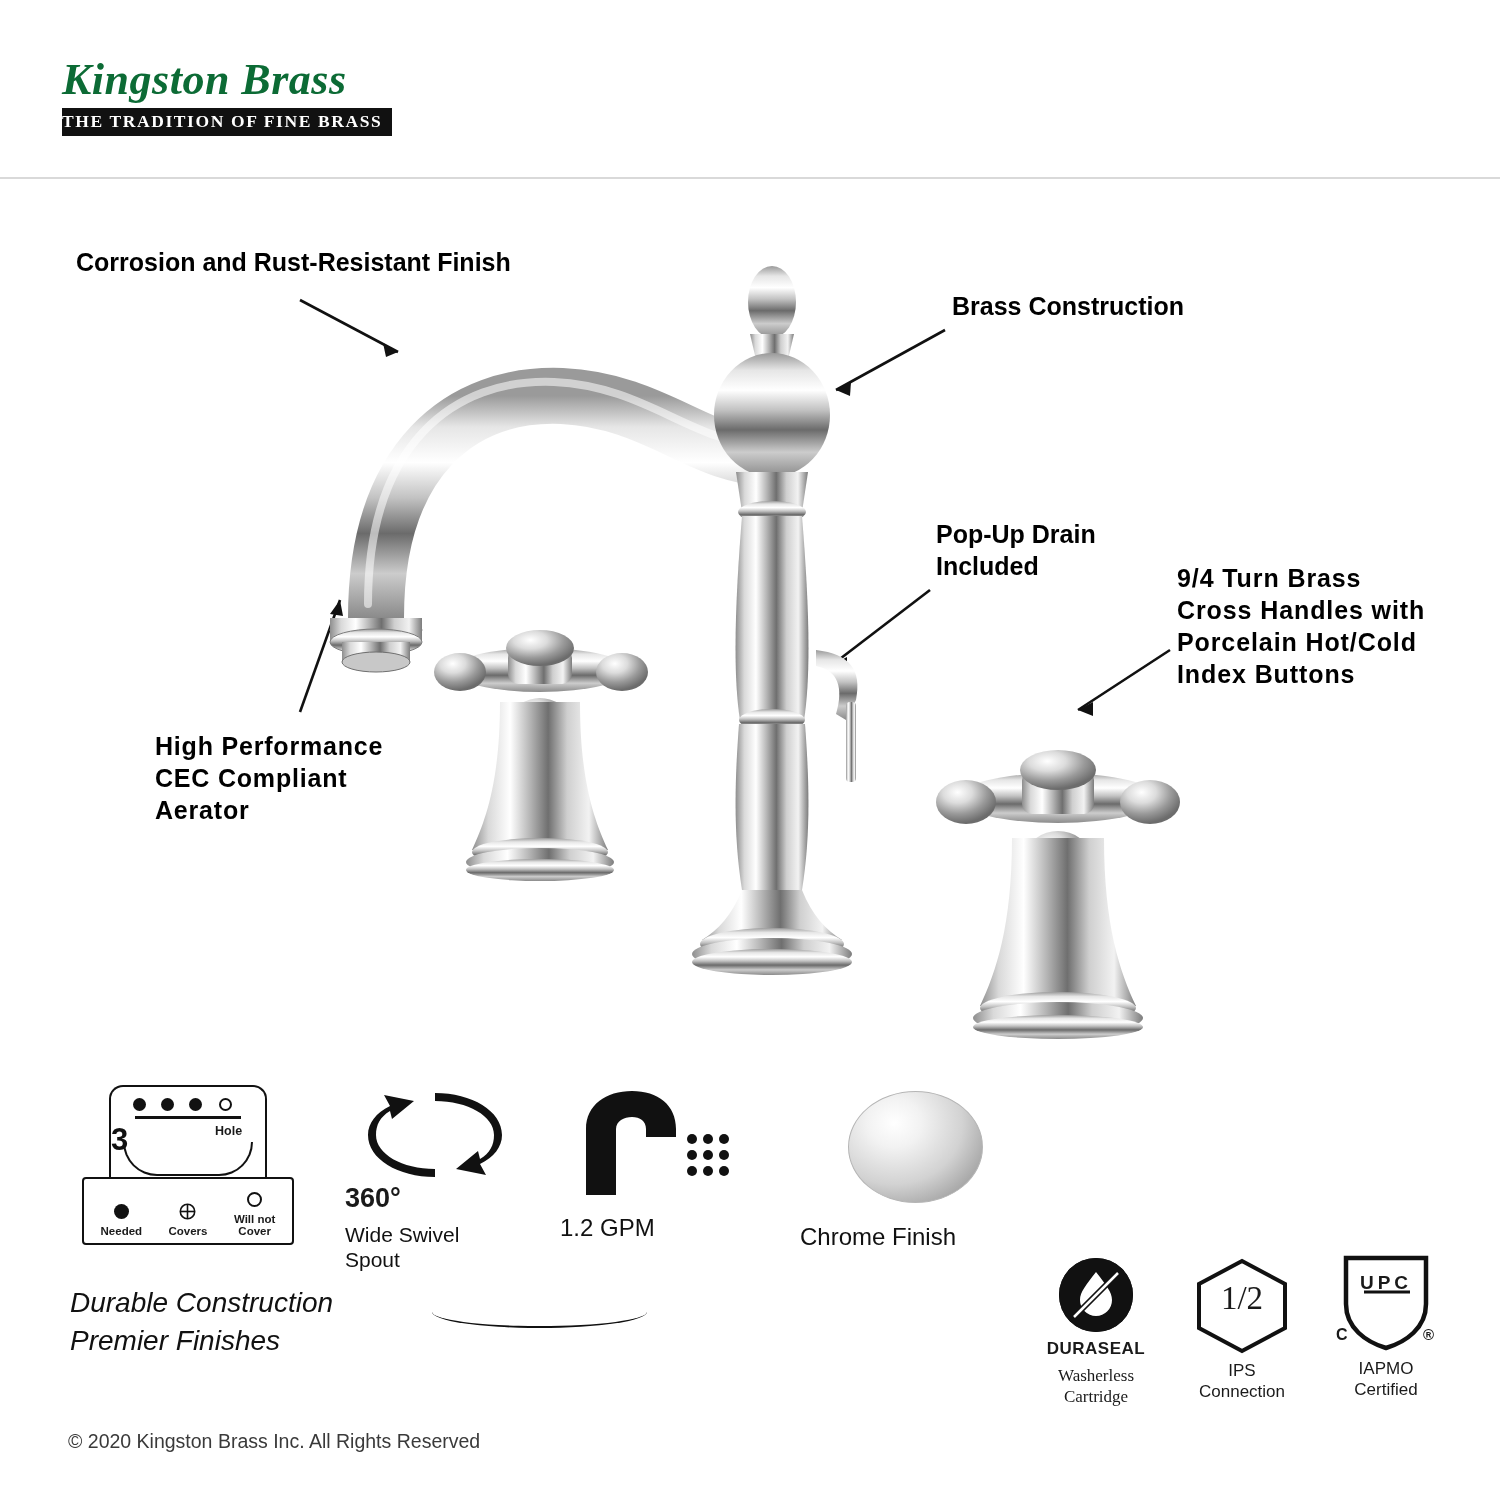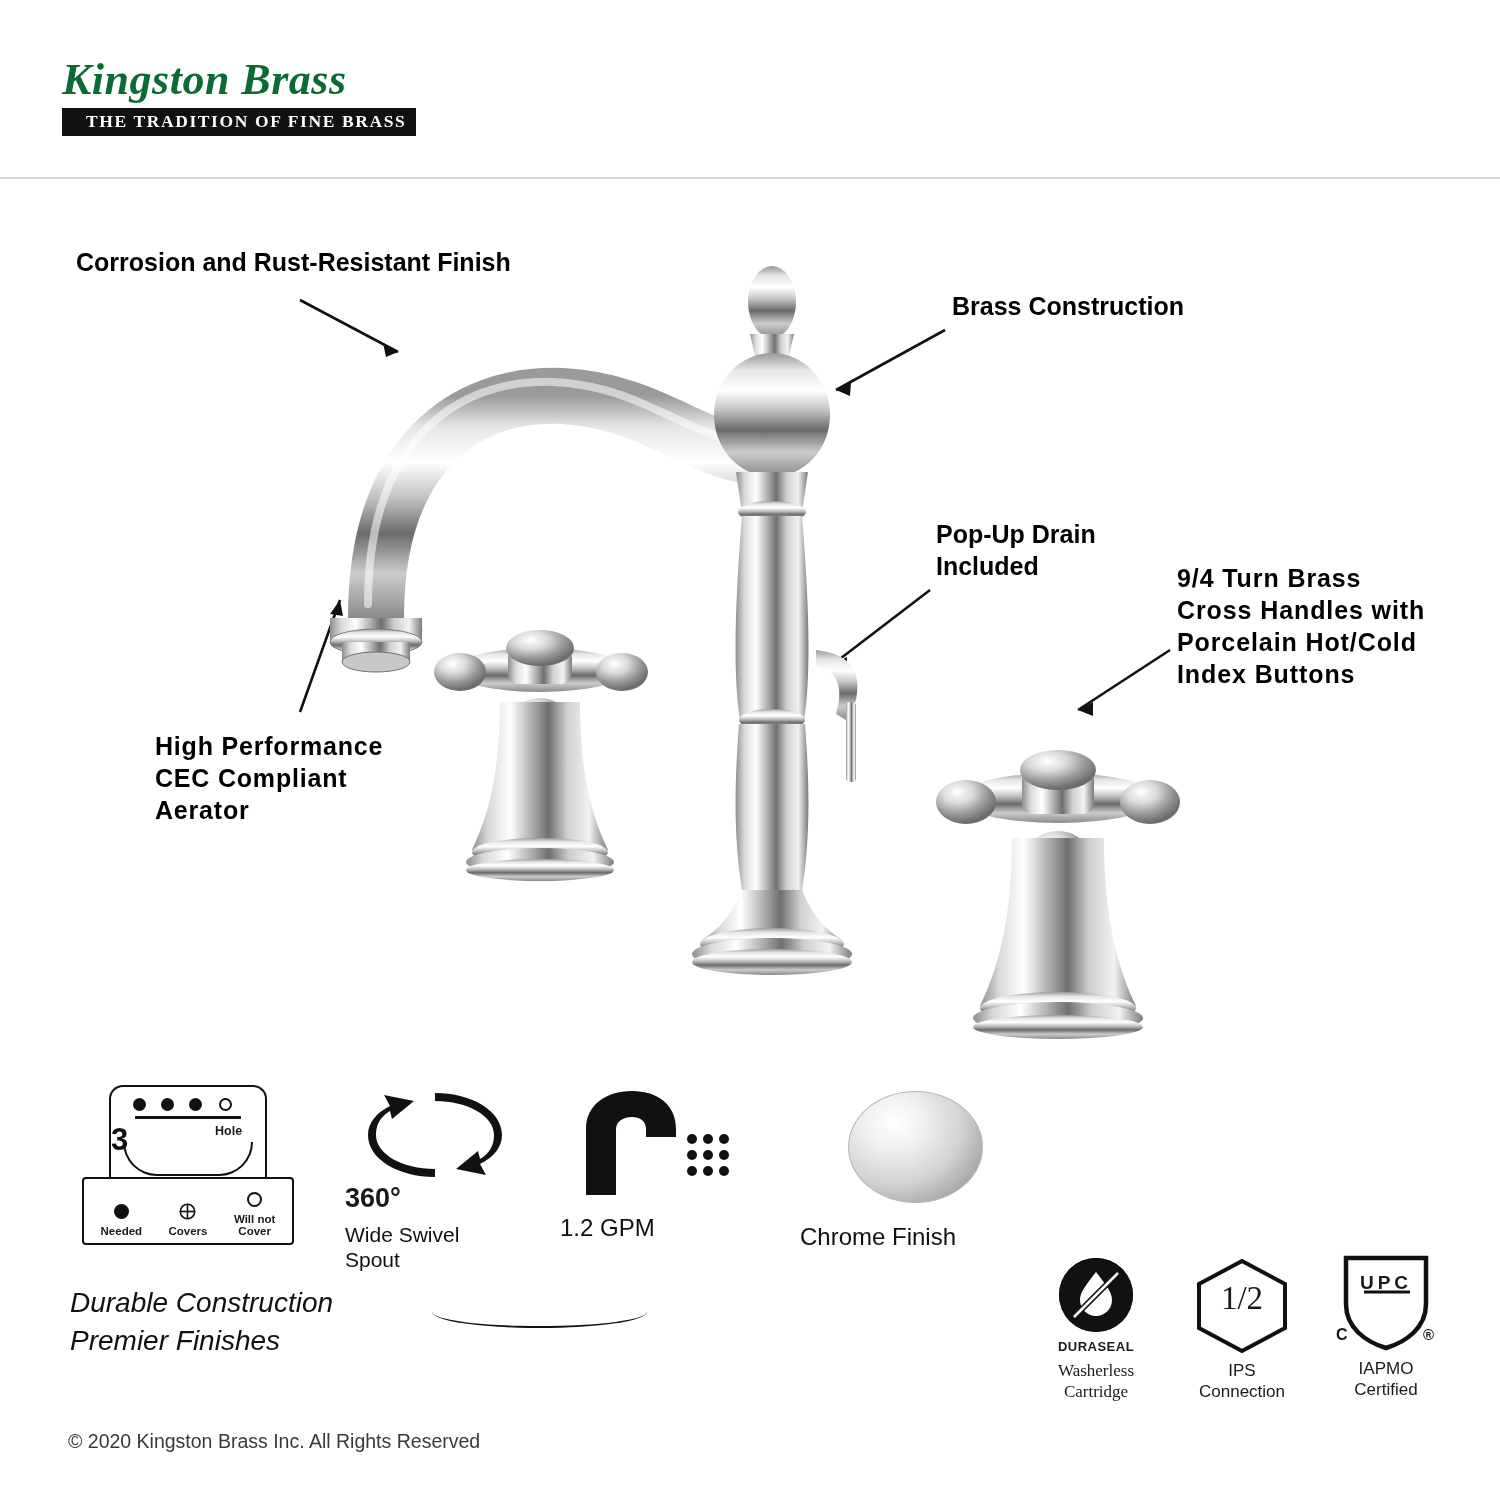--- a/index.html
+++ b/index.html
@@ -32,21 +32,21 @@
     white-space: nowrap;
   }
   #logo-tagline-bar {
     margin-top: 6px;
     background: #111111;
     color: #ffffff;
     font-family: "Liberation Serif", serif;
     font-size: 17.5px;
     font-weight: bold;
     letter-spacing: 1.6px;
-    padding: 3px 10px 4px 24px;
+    padding: 3px 10px 4px 0;
     display: inline-block;
     white-space: nowrap;
   }
   #header-rule {
     position: absolute; left: 0; top: 177px; width: 1500px; height: 2px;
     background: #d9d9d9;
   }
 
   
   .callout {
@@ -144,21 +144,21 @@
   .badge { position: absolute; text-align: center; }
   .badge-caption { font-size: 17px; font-weight: bold; line-height: 1.25; margin-top: 6px; white-space: pre-line; }
   #badge-duraseal { left: 1032px; top: 1258px; width: 128px; }
   #badge-ips { left: 1178px; top: 1258px; width: 128px; }
   #badge-upc { left: 1322px; top: 1252px; width: 128px; }
 
   #duraseal-circle {
     width: 74px; height: 74px; border-radius: 50%; background: #111; margin: 0 auto;
     position: relative;
   }
-  #duraseal-name { font-size: 13px; font-weight: bold; letter-spacing: 0.5px; margin-top: 7px; }
+  #duraseal-name { font-size: 17px; font-weight: bold; letter-spacing: 0.5px; margin-top: 7px; }
 
   #ips-hex { width: 96px; height: 96px; margin: 0 auto; position: relative; }
   #ips-frac {
     position: absolute; left: 0; right: 0; top: 22px;
     font-size: 33px; font-weight: normal; font-family: "Liberation Serif", serif;
   }
 
   #upc-shield { width: 92px; height: 100px; margin: 0 auto; position: relative; }
   #upc-letters {
     position: absolute; left: 0; right: 0; top: 20px;

